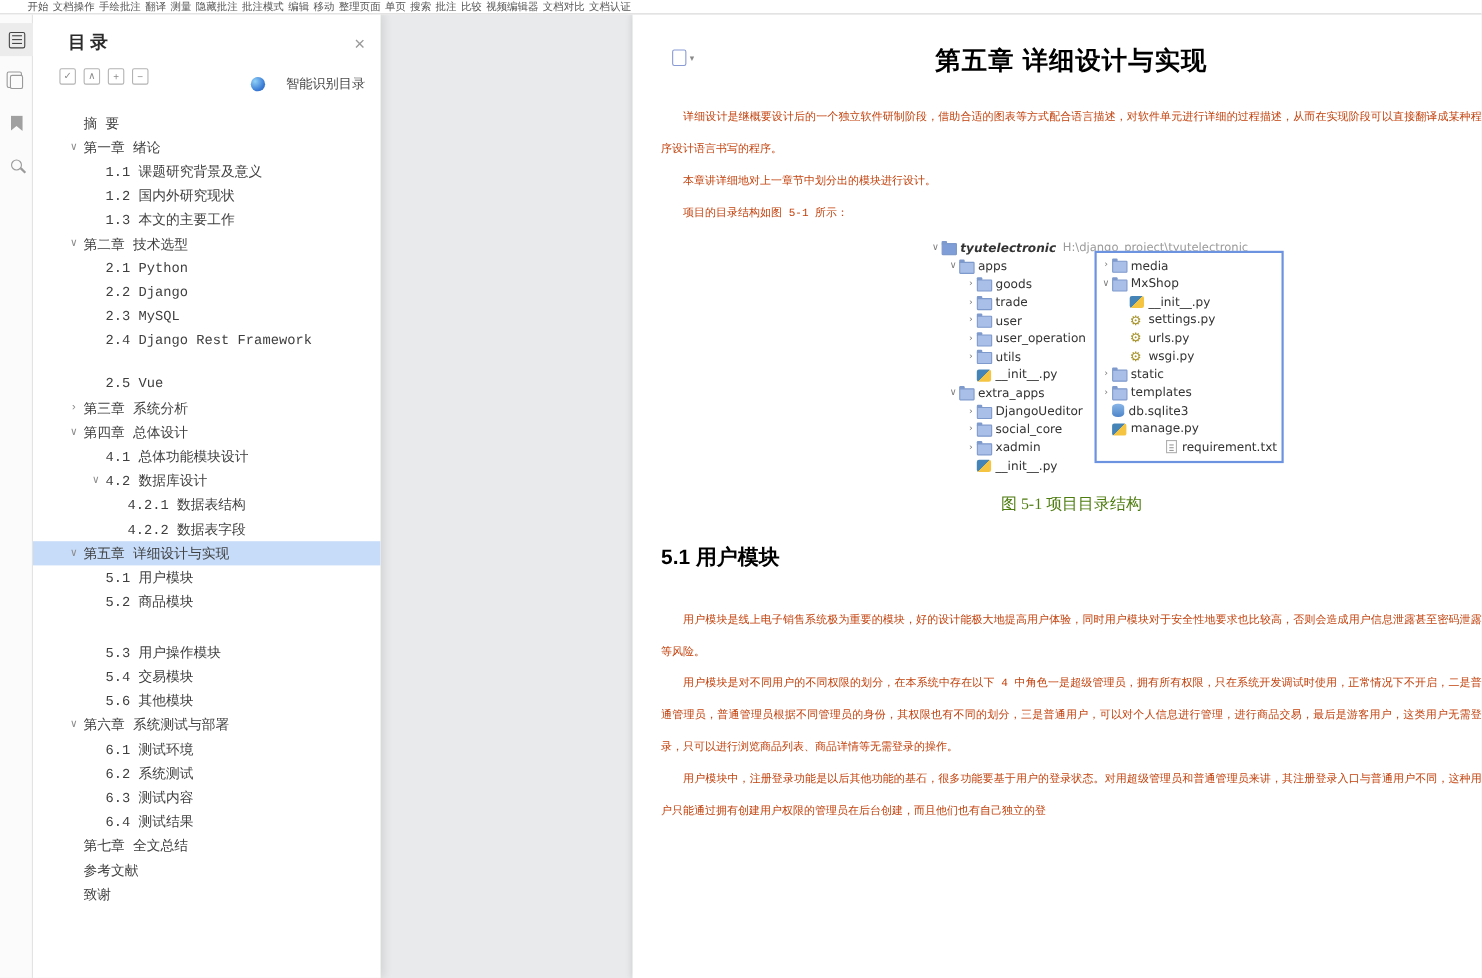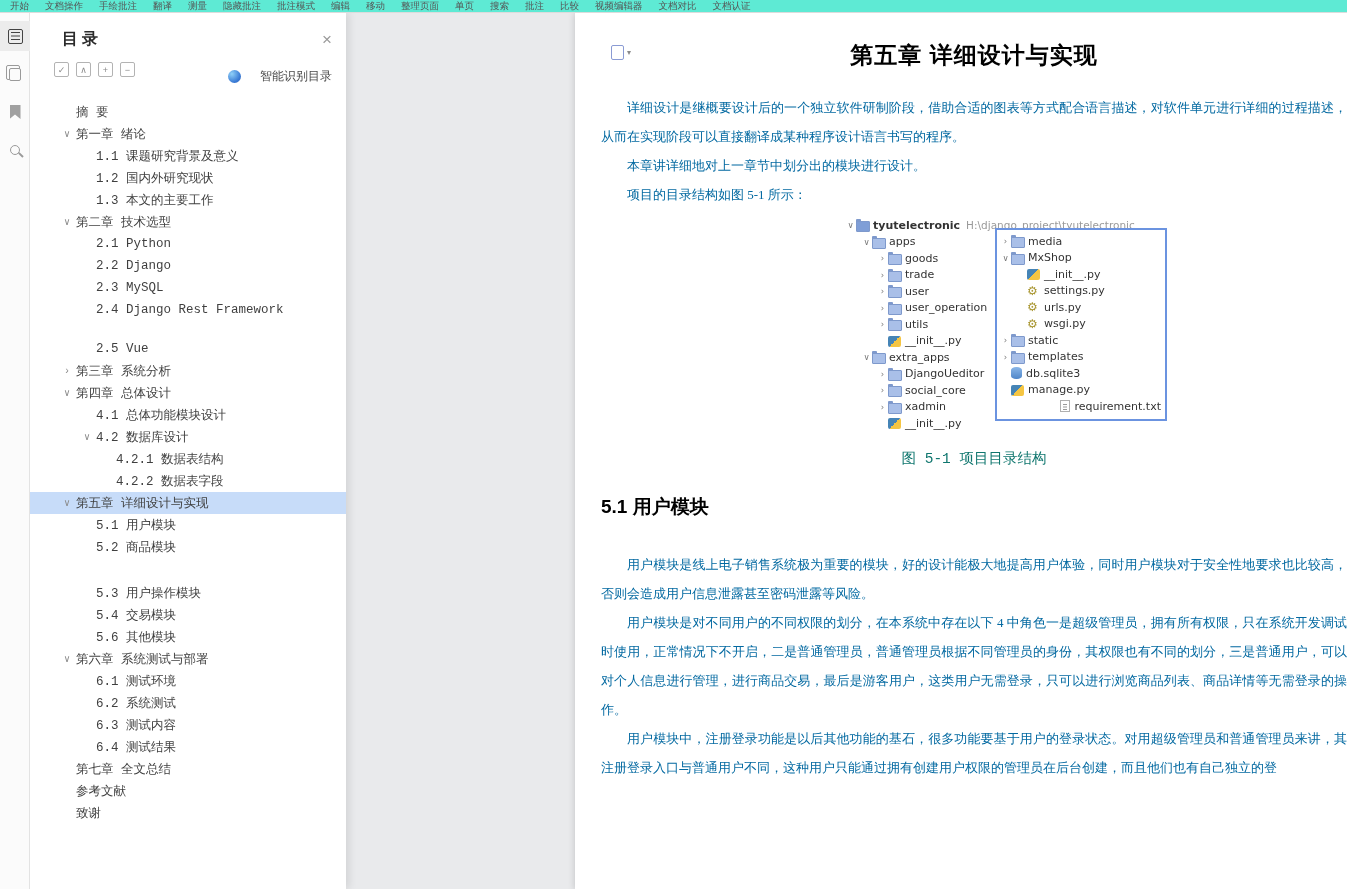--- a/index.html
+++ b/index.html
@@ -1,22 +1,22 @@
 <!DOCTYPE html>
 <html><head>
 <meta charset="utf-8">
 <style>
   * { box-sizing: border-box; margin: 0; padding: 0; }
   html,body { width:1347px; height:889px; overflow:hidden; }
   body { font-family:"Liberation Sans","DejaVu Sans",sans-serif; background:#e9eaec; position:relative; }
 
   
-  .topbar { position:absolute; top:0; left:0; right:0; height:13px; background:#5eead4;
-            border-bottom:1px solid #dcdcdc; display:flex; align-items:center; gap:16px;
-            padding:0 10px; overflow:hidden; z-index:5; }
+  .topbar { position:absolute; top:0; left:0; right:0; height:13px; background:#ffffff;
+            border-bottom:1px solid #dcdcdc; display:flex; align-items:center; gap:4px;
+            padding:0 25px; overflow:hidden; z-index:5; }
   .tb-item { font-size:9.5px; color:#555; white-space:nowrap; cursor:default; }
 
   
   .rail { position:absolute; left:0; top:13px; width:30px; bottom:0; background:#fbfbfb;
           border-right:1px solid #e3e3e3; z-index:4; }
   .rail-btn { width:30px; height:30px; display:flex; align-items:center; justify-content:center; margin-top:8px; }
   .rail-btn.active { background:#ececec; }
   .ricon-toc { width:15px; height:15px; border:1.6px solid #444; border-radius:2px; position:relative; }
   .ricon-toc::before { content:""; position:absolute; left:2px; right:2px; top:2.5px; height:0;
                        border-top:1.6px solid #444; box-shadow:0 3.5px 0 #444, 0 7px 0 #444; }
@@ -52,51 +52,51 @@
   .page { position:absolute; left:229px; top:0; width:812px; height:877px; background:#fff;
           box-shadow:0 0 7px rgba(0,0,0,.18); padding:26px 40px 0 26px; }
   .page-menu { position:absolute; left:36px; top:32px; display:flex; align-items:center; gap:3px; }
   .pm-icon { width:13px; height:15px; border:1.4px solid #8a9bd4; border-radius:2px; background:#fff; position:relative; }
   .pm-icon::before { content:""; position:absolute; left:3px; top:-4px; width:13px; height:15px;
                      border:1.4px solid #c3cdee; border-radius:2px; z-index:-1; }
   .pm-caret { font-size:8px; color:#8a8a8a; }
 
   .doc-title { text-align:center; font-size:23px; font-weight:700; color:#000; line-height:32px;
                letter-spacing:1px; margin-bottom:22px; }
-  .body-p { font-family:Liberation Serif, serif; font-size:13px; color:#0369a1;
+  .body-p { font-family:Liberation Mono, monospace; font-size:10px; color:#c2410c;
             line-height:29px; text-align:justify; text-indent:2em; }
 
   
   .fig { position:relative; height:218px; margin:8px 0 0 242px; width:340px;
          font-family:"DejaVu Sans",sans-serif; font-size:11px; color:#333; }
   .tcol { position:absolute; }
   .tcol.left { left:0; top:0; width:160px; }
   .tcol.right { left:152px; top:11px; width:172px; border:2px solid #6b93e0; background:#fff; padding:3px 4px 4px 3px; }
   .t-row { height:16.5px; display:flex; align-items:center; white-space:nowrap; }
   .t-row .arrow { width:11px; flex:none; text-align:center; color:#7a7a7a; font-size:8.5px; }
   .slot-icon { width:13px; height:12px; flex:none; margin-right:4px; position:relative; }
   .t-lbl { color:#333; }
-  .t-row.bold .t-lbl { font-weight:700; }
+  .t-row.bold .t-lbl { font-weight:700;font-style:italic; }
   .t-path { color:#9a9a9a; margin-left:6px; font-size:10.5px; }
 
   .icon-folder::after, .icon-project::after { content:""; position:absolute; left:0; top:2px; width:12px; height:9px;
         background:#a9bfe8; border:1px solid #7e99cc; border-radius:1px; }
   .icon-folder::before, .icon-project::before { content:""; position:absolute; left:0; top:0; width:5px; height:3px;
         background:#7e99cc; border-radius:1px 1px 0 0; }
   .icon-project::after { background:#7f9ed7; }
   .icon-python { border-radius:2px; background:linear-gradient(135deg,#4584b6 50%,#f5c542 50%); height:11px; margin-top:1px; }
   .icon-gear { color:#a8952f; font-size:12px; line-height:12px; }
   .icon-gear::after { content:"⚙"; }
   .icon-db { width:11px; height:12px; background:linear-gradient(#8ab6e8,#4f86c9); border-radius:5px/3px; }
   .icon-txt { width:10px; height:12px; background:#fff; border:1px solid #b0b0b0; }
   .icon-txt::after { content:""; position:absolute; left:2px; right:2px; top:3px; height:0;
                      border-top:1px solid #9a9a9a; box-shadow:0 2.5px 0 #9a9a9a, 0 5px 0 #9a9a9a; }
 
-  .fig-caption { text-align:center; font-family:Liberation Mono, monospace; font-size:14.5px;
-                 color:#0f766e; margin-top:14px; }
+  .fig-caption { text-align:center; font-family:Liberation Serif, serif; font-size:14.5px;
+                 color:#4d7c0f; margin-top:14px; }
   .sec-heading { font-size:19px; font-weight:700; color:#000; margin:26px 0 30px 0; }
 </style>
 </head>
 <body>
 
 <div class="topbar">
 
 <span class="tb-item">开始</span>
     <span class="tb-item">文档操作</span>
     <span class="tb-item">手绘批注</span>

